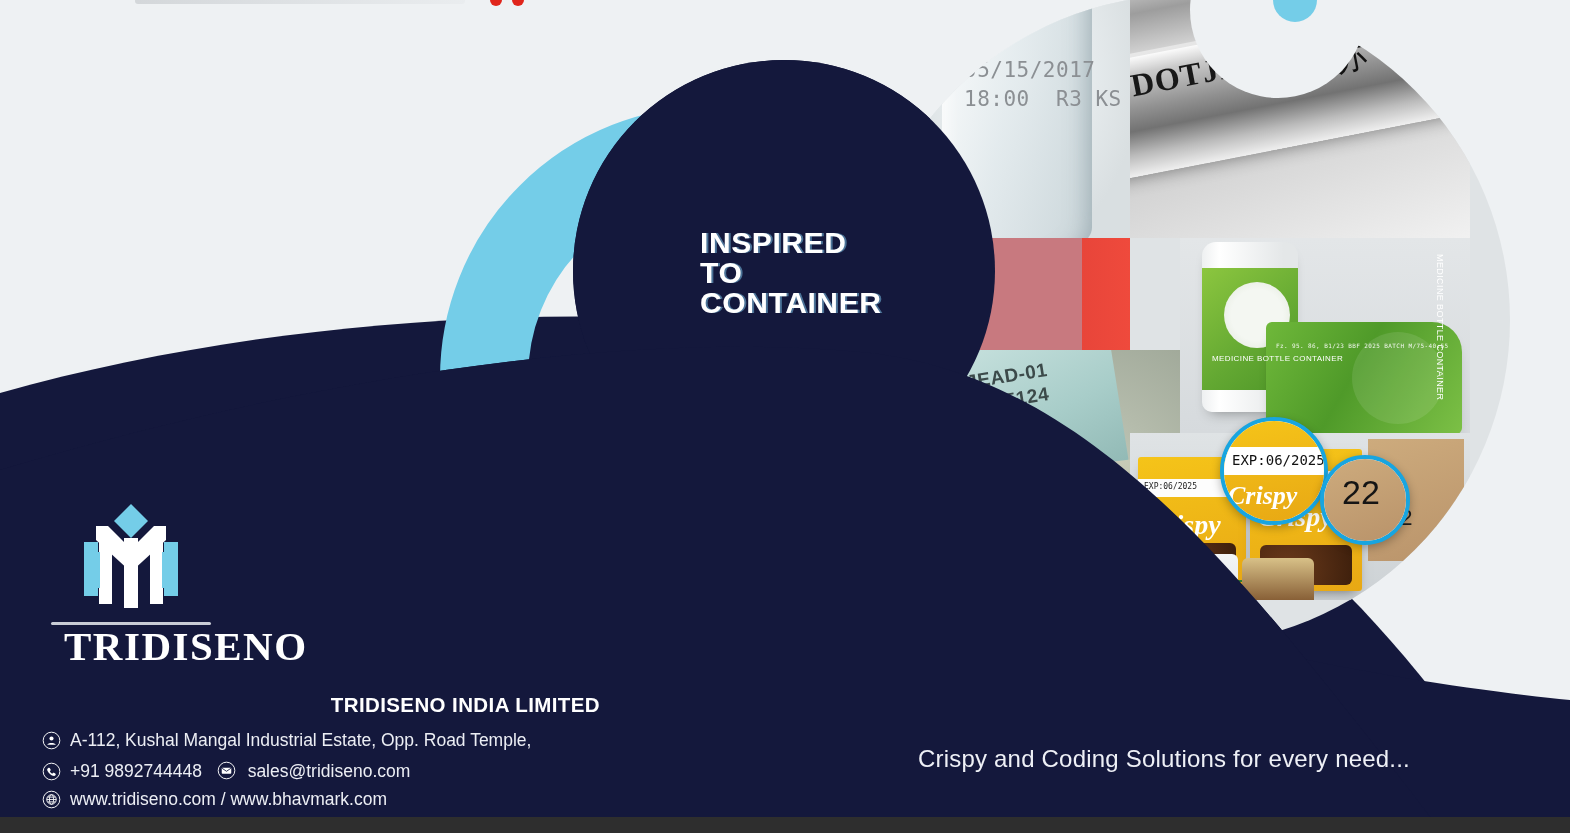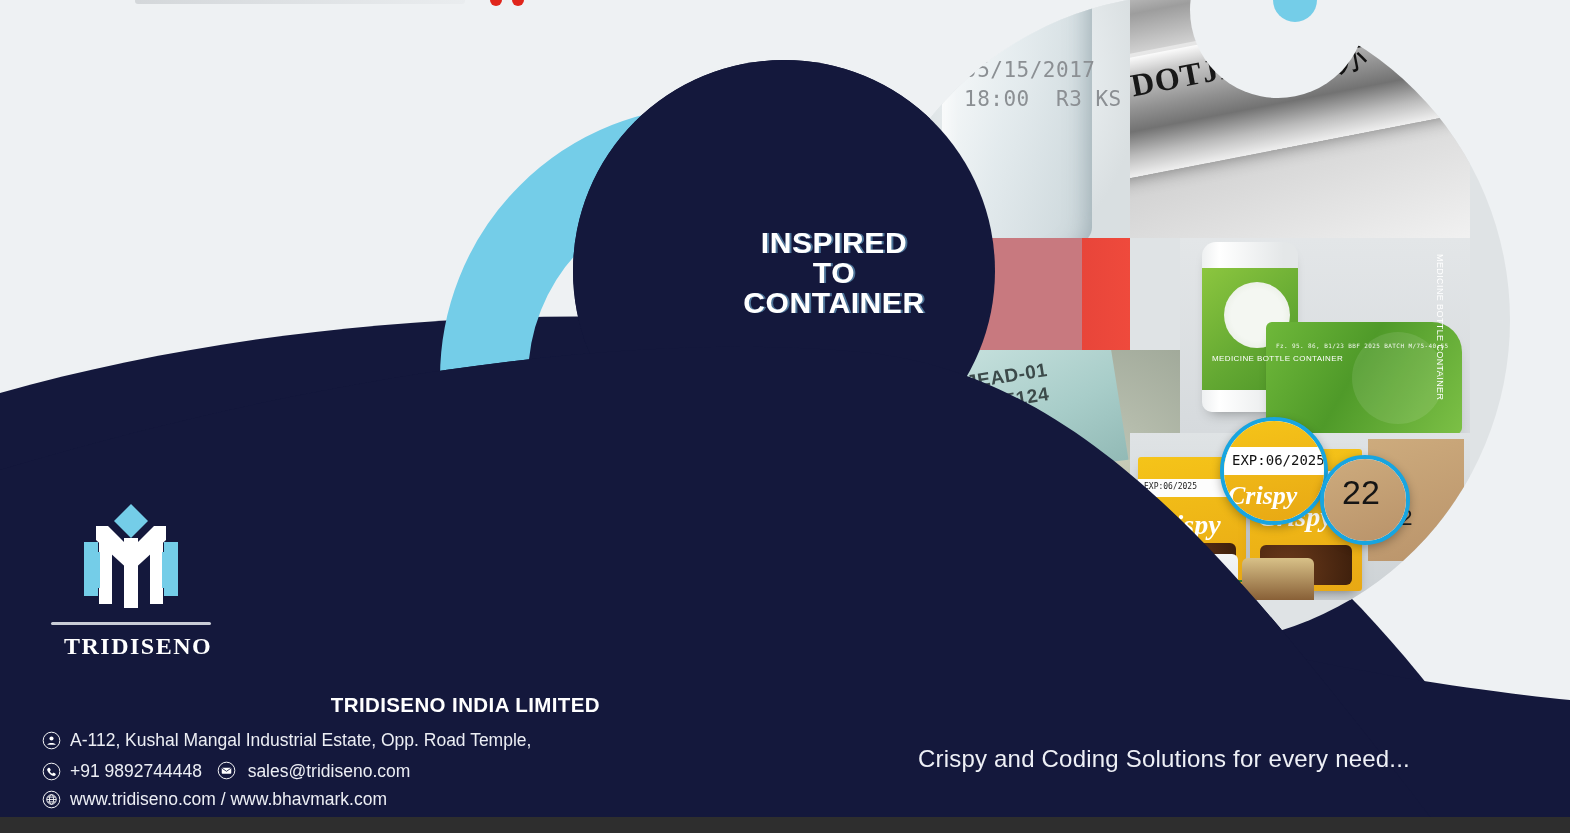--- a/index.html
+++ b/index.html
@@ -123,30 +123,30 @@
   #loupe-exp .t{position:absolute;left:8px;top:31px;font-size:14px;color:#111;
     font-family:"DejaVu Sans Mono", monospace;white-space:nowrap;}
   #loupe-exp .b{position:absolute;left:4px;top:60px;font-family:"Liberation Serif", serif;
     font-style:italic;font-weight:700;font-size:26px;color:#fff;}
   #loupe-rec{left:390px;top:495px;width:82px;height:82px;}
   #loupe-rec .inner{position:absolute;inset:0;background:linear-gradient(160deg,#cdab7d,#b9936a);}
   #loupe-rec .t{position:absolute;left:18px;top:14px;font-size:34px;color:#151515;}
 
   
   #circle-text{
-    position:absolute;left:700px;top:228px;width:268px;text-align:center;
+    position:absolute;left:700px;top:228px;width:268px;text-align:left;
     color:#ffffff;font-weight:800;font-size:30px;line-height:30px;letter-spacing:.6px;
     text-shadow:2px 0 0 rgba(120,190,225,.55);
   }
   #circle-text span{display:block;}
 
   #brandblock{position:absolute;left:40px;top:500px;width:560px;color:#fff;}
   #logo-mark{width:130px;height:118px;display:block;margin-left:26px;}
   #logo-rule{width:160px;height:3px;background:#c9ccd6;margin:4px 0 2px 11px;border-radius:2px;}
-  #logo-word{font-family:"Liberation Serif", serif;font-weight:700;font-size:24px;letter-spacing:1.5px;
+  #logo-word{font-family:"Liberation Serif", serif;font-weight:700;font-size:41px;letter-spacing:1.5px;
     color:#fff;margin-left:24px;line-height:38px;}
   #logo-tag{font-family:"Liberation Serif", serif;font-style:italic;font-weight:700;font-size:14.5px;
     letter-spacing:.6px;color:#fff;margin-left:60px;margin-top:-2px;}
 
   #company{margin-top:28px;margin-left:26px;font-size:20.5px;font-weight:800;letter-spacing:.4px;color:#fff;text-align:right;}
 
   #contact{margin-top:12px;margin-left:2px;color:#eceef4;font-size:17.5px;line-height:23.5px;}
   .crow{display:flex;align-items:flex-start;gap:9px;margin-bottom:1px;}
   .crow .ic{flex:0 0 auto;margin-top:2px;}
   .crow .tx{flex:1 1 auto;}

